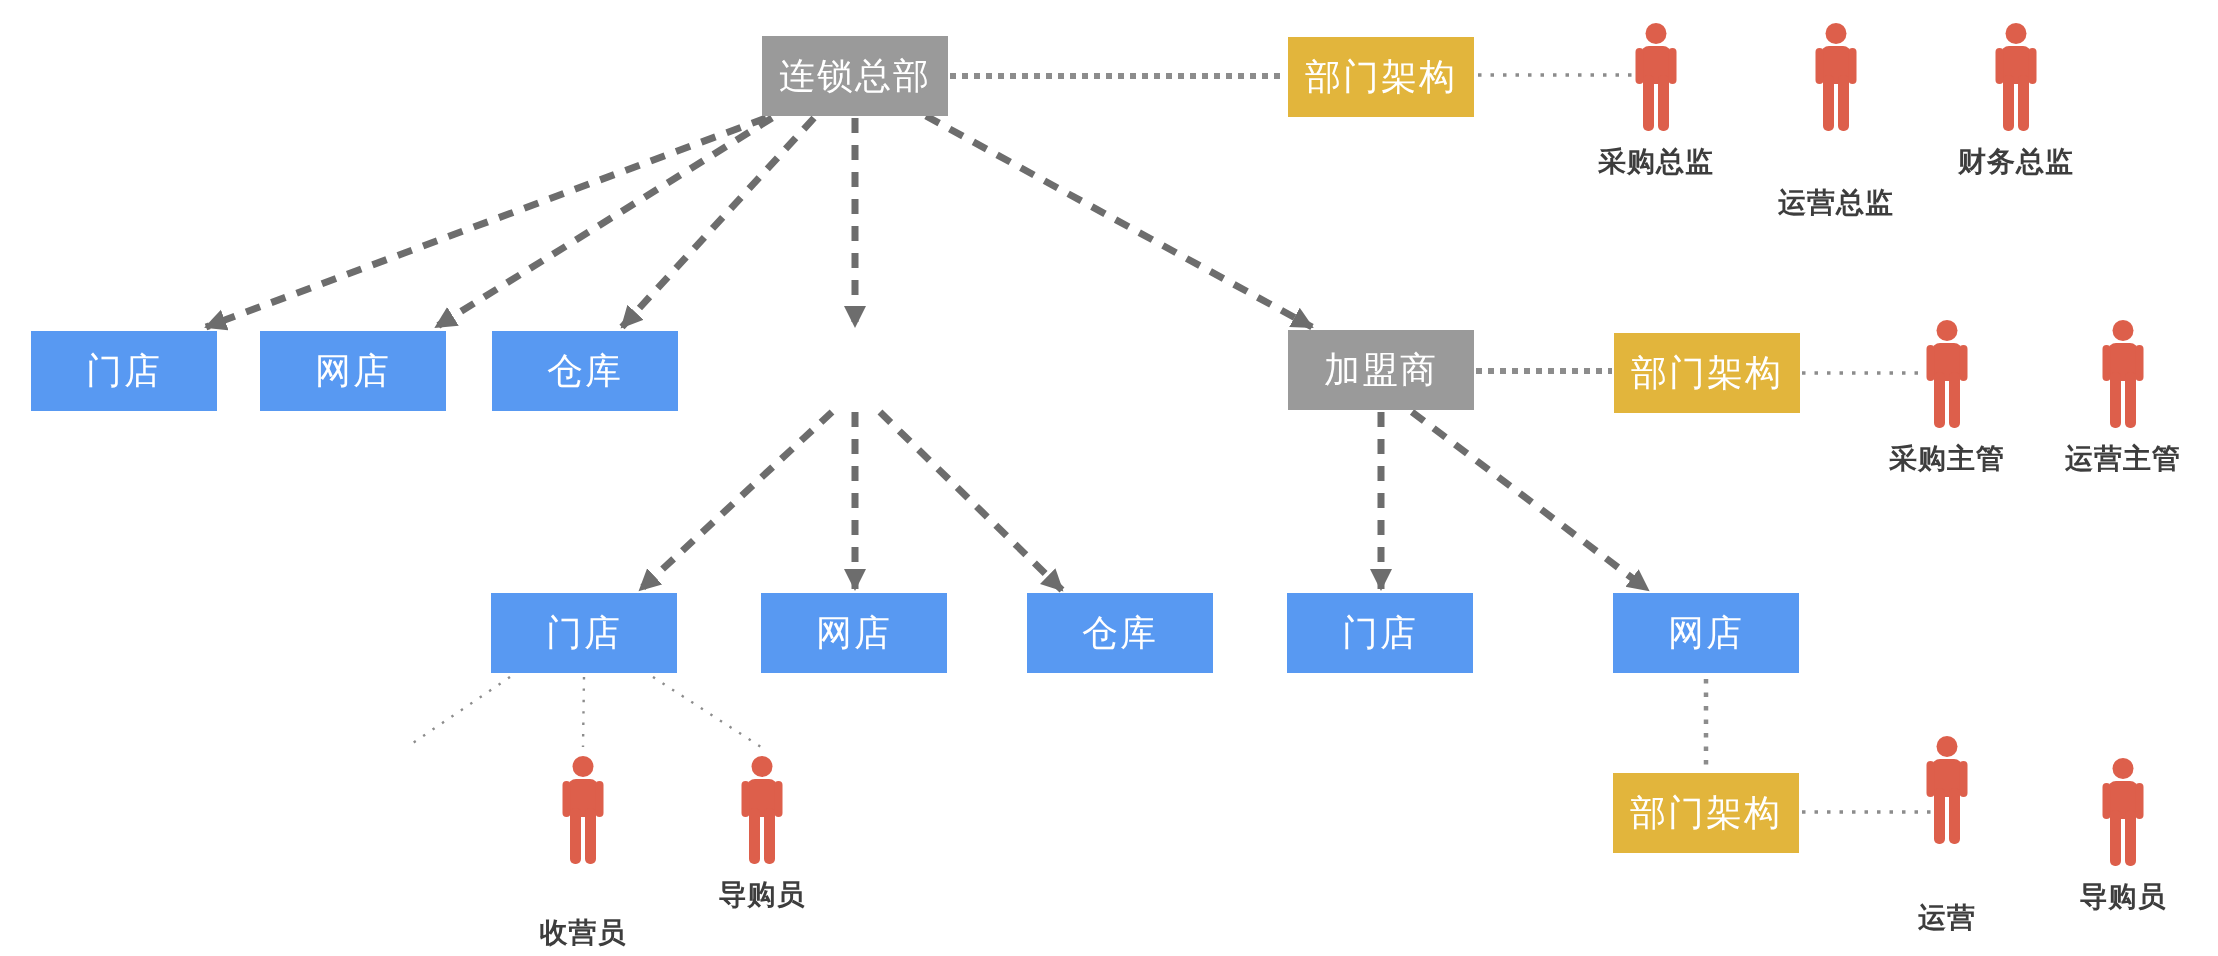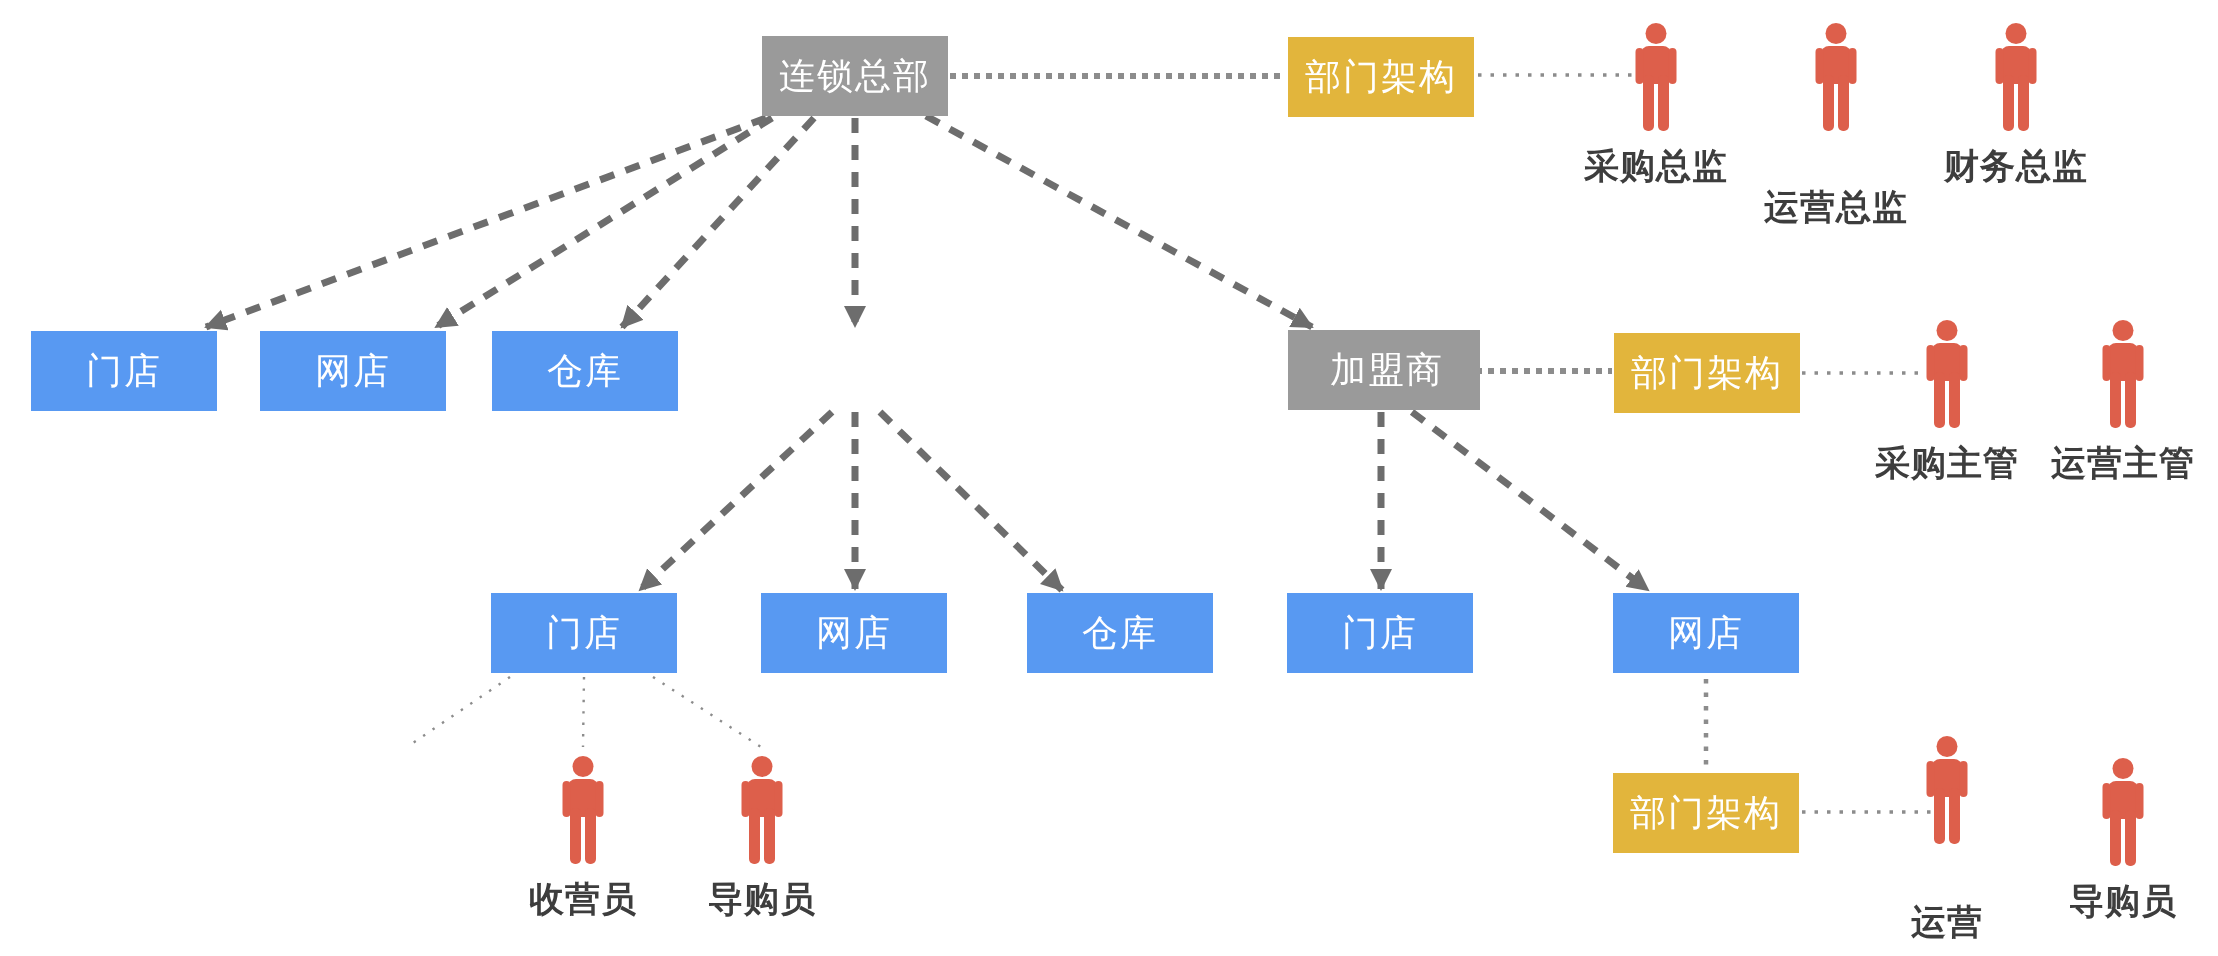--- a/index.html
+++ b/index.html
@@ -16,21 +16,21 @@
 
   .node{position:absolute;width:186px;height:80px;display:flex;align-items:center;justify-content:center;
         color:var(--box-text);font-size:36px;letter-spacing:2px;white-space:nowrap;}
   .node.gray{background:var(--gray-box);}
   .node.blue{background:var(--blue-box);}
   .node.yellow{background:var(--yellow-box);justify-content:center;}
 
   .person{position:absolute;width:176px;display:flex;flex-direction:column;align-items:center;}
   .person svg{display:block;width:58px;height:108px;}
   .person-icon{fill:var(--person);}
-  .person .plabel{margin-top:12px;font-size:35px;font-weight:700;color:var(--label-text);
+  .person .plabel{margin-top:12px;font-size:28px;font-weight:700;color:var(--label-text);
                   letter-spacing:1px;white-space:nowrap;}
 </style>
 </head>
 <body>
 
 <div id="page">
 
   <svg id="connectors" viewBox="0 0 2218 956" xmlns="http://www.w3.org/2000/svg">
     <defs>
       <marker id="arrowhead" markerUnits="userSpaceOnUse" markerWidth="26" markerHeight="24" refX="20" refY="11" orient="auto">
@@ -73,21 +73,21 @@
 
   <div class="node blue" style="left:31px;top:331px;">
       <span>门店</span>
     </div>
   <div class="node blue" style="left:260px;top:331px;">
       <span>网店</span>
     </div>
   <div class="node blue" style="left:492px;top:331px;">
       <span>仓库</span>
     </div>
-  <div class="node gray" style="left:1288px;top:330px;padding-left:6px;">
+  <div class="node gray" style="left:1288px;top:330px;">
       <span>加盟商</span>
     </div>
   <div class="node yellow" style="left:1614px;top:333px;">
       <span>部门架构</span>
     </div>
 
   <div class="node blue" style="left:491px;top:593px;">
       <span>门店</span>
     </div>
   <div class="node blue" style="left:761px;top:593px;">
@@ -166,21 +166,21 @@
           <rect x="14" y="23" width="30" height="38" rx="8"></rect>
           <rect x="8.5" y="25" width="8" height="36" rx="4"></rect>
           <rect x="41.5" y="25" width="8" height="36" rx="4"></rect>
           <rect x="16" y="52" width="11" height="56" rx="5"></rect>
           <rect x="31" y="52" width="11" height="56" rx="5"></rect>
         </g>
       </svg>
     <span class="plabel">运营主管</span>
   </div>
 
-  <div class="person" style="left:495px;top:756px;">
+  <div class="person" style="left:495px;top:756px;gap:38px;">
     <svg viewBox="0 0 58 108">
         <g class="person-icon">
           <circle cx="29" cy="10.5" r="10.5"></circle>
           <rect x="14" y="23" width="30" height="38" rx="8"></rect>
           <rect x="8.5" y="25" width="8" height="36" rx="4"></rect>
           <rect x="41.5" y="25" width="8" height="36" rx="4"></rect>
           <rect x="16" y="52" width="11" height="56" rx="5"></rect>
           <rect x="31" y="52" width="11" height="56" rx="5"></rect>
         </g>
       </svg>

